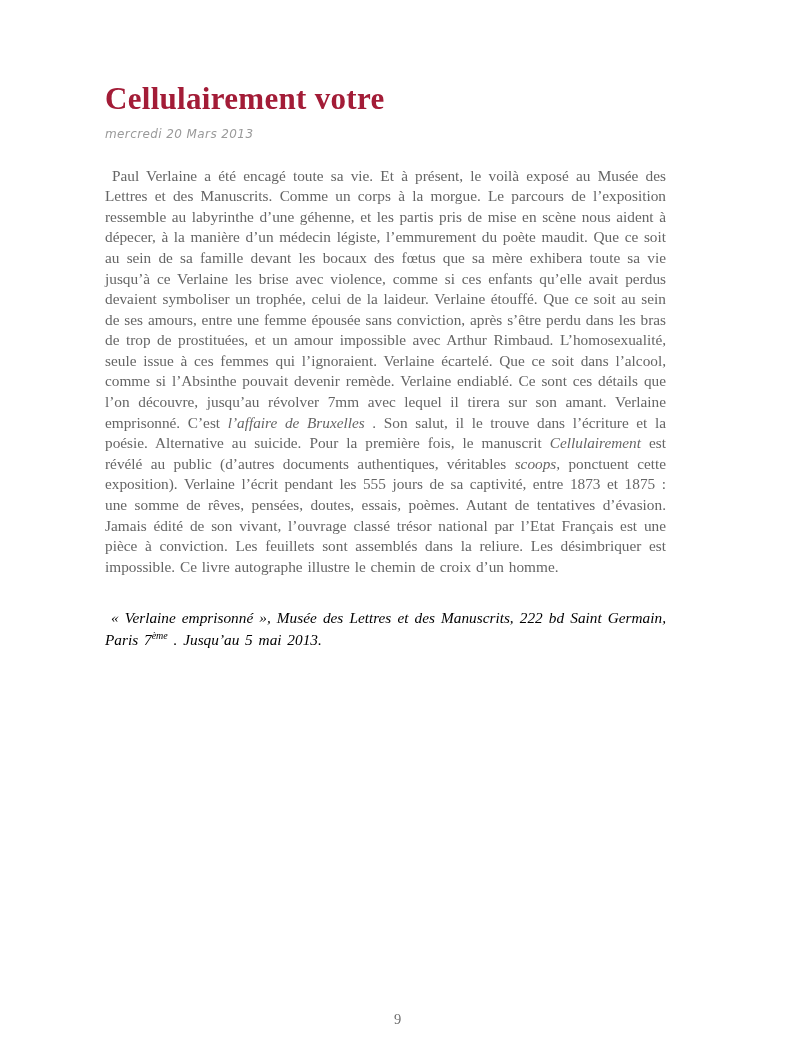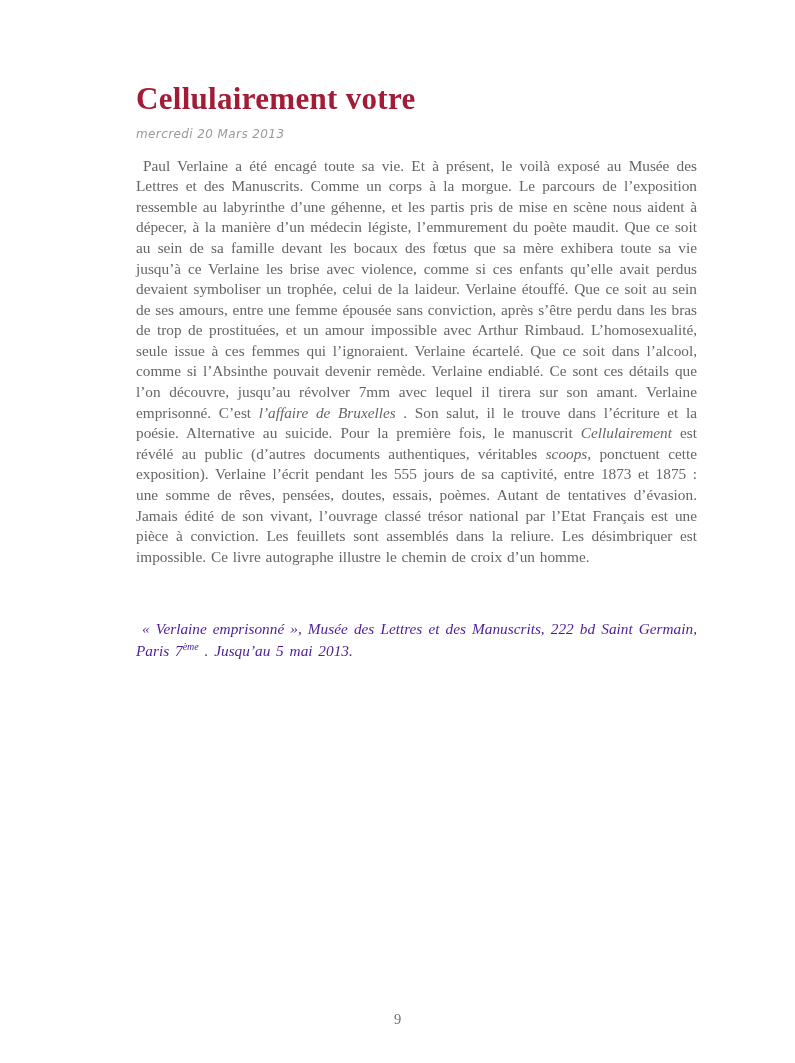--- a/index.html
+++ b/index.html
@@ -9,21 +9,21 @@
   .page {
     position: relative;
     width: 795px;
     height: 1063px;
     background: #ffffff;
     overflow: hidden;
   }
 
   .content {
     position: absolute;
-    left: 136px;
+    left: 105px;
     top: 83px;
     width: 561px;
   }
 
   .title {
     font-family: "Liberation Serif", serif;
     font-weight: bold;
     font-size: 31px;
     line-height: 1.05;
     color: #a31c37;
@@ -33,39 +33,39 @@
   .date {
     margin-top: 11px;
     font-family: "DejaVu Sans", sans-serif;
     font-style: italic;
     font-size: 12px;
     letter-spacing: 0.4px;
     color: #9a9a9a;
   }
 
   .body-text {
-    margin-top: 15px;
+    margin-top: 25px;
     font-family: "Liberation Serif", serif;
     font-size: 15.3px;
     line-height: 20.6px;
     color: #656565;
     text-align: justify;
     text-indent: 7px;
     word-spacing: 1px;
   }
 
   .body-text .it { font-style: italic; }
 
   .citation {
-    margin-top: 51px;
+    margin-top: 30px;
     font-family: "Liberation Serif", serif;
     font-style: italic;
     font-size: 15.3px;
     line-height: 22px;
-    color: #4c1d95;
+    color: #000000;
     text-align: justify;
     text-indent: 6px;
     word-spacing: 2px;
   }
 
   .citation sup {
     font-size: 10px;
     line-height: 0;
     vertical-align: super;
   }

